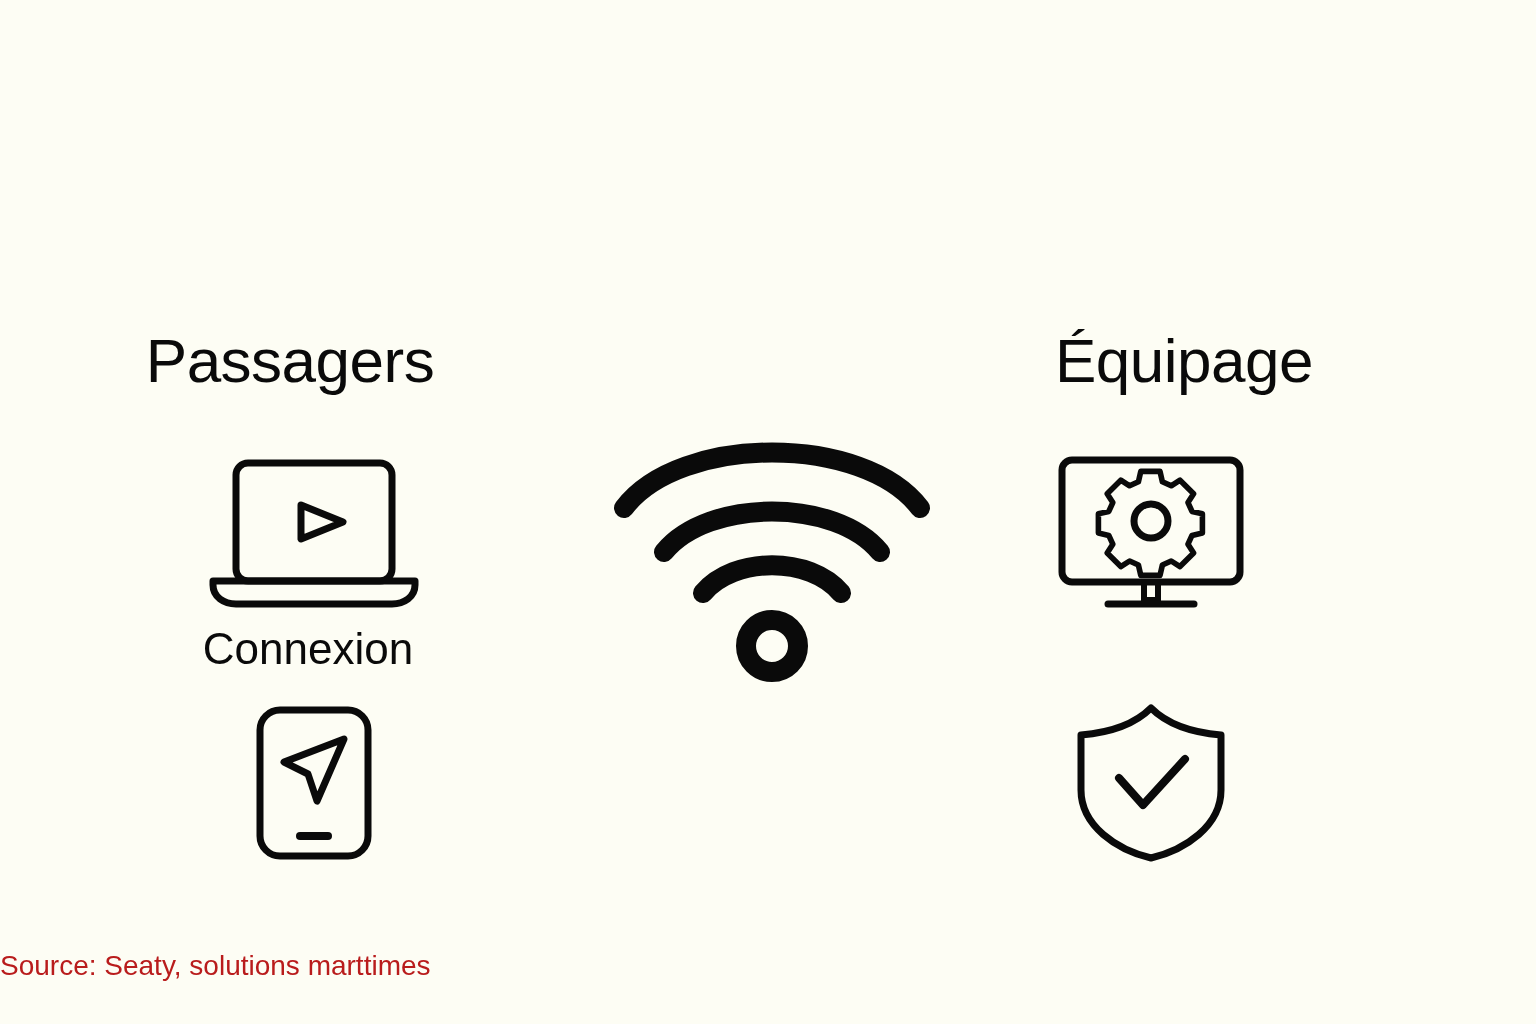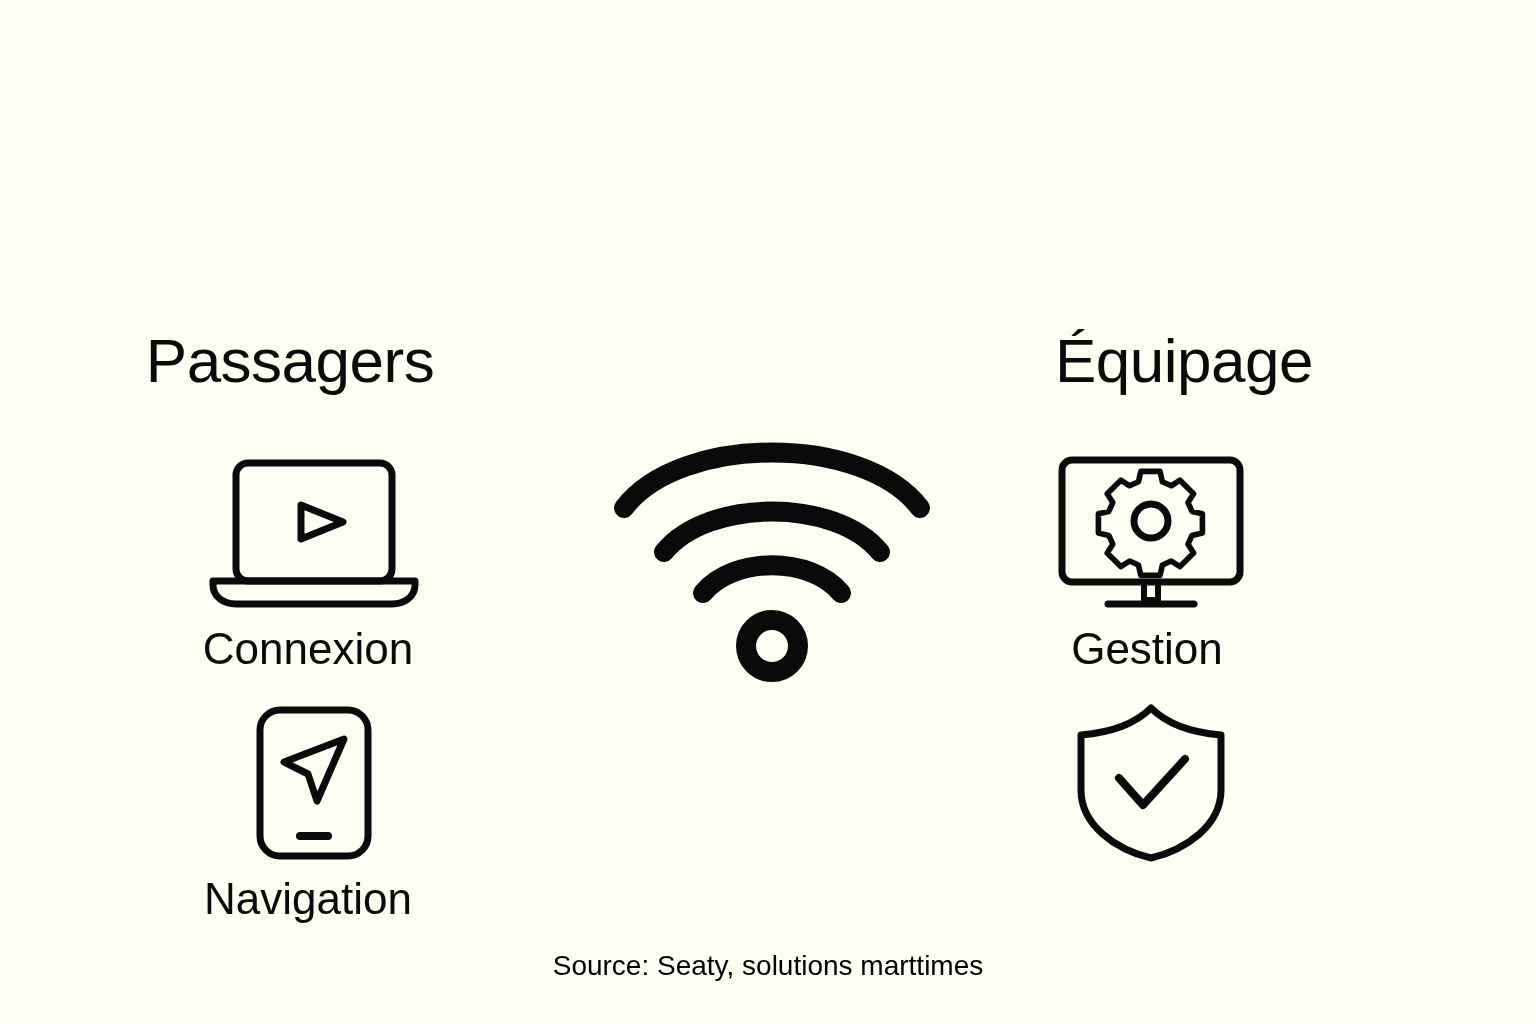--- a/index.html
+++ b/index.html
@@ -115,24 +115,23 @@
     width: 340px;
     height: 270px;
   }
 
   
   .source {
     position: absolute;
     left: 0;
     top: 950px;
     width: 1536px;
-    text-align: center;
     font-size: 28px;
     font-weight: 400;
-    color: #000000;
+    color: #b91c1c;
   }
 
   svg { display: block; overflow: visible; }
 </style>
 </head>
 <body>
 
 <div class="poster">
 
 
@@ -163,21 +162,20 @@
       </div>
 
       <div class="item second">
         <div class="item-icon">
           <svg width="120" height="156" viewBox="0 0 120 156" fill="none">
             <rect x="6" y="5" width="108" height="146" rx="20" ry="20" stroke="#0a0a0a" stroke-width="7" fill="none"></rect>
             <path d="M30 57 L 90 34 L 63 96 L 54 69 Z" stroke="#0a0a0a" stroke-width="7" stroke-linejoin="round" fill="none"></path>
             <line x1="46" y1="131" x2="74" y2="131" stroke="#0a0a0a" stroke-width="8" stroke-linecap="round"></line>
           </svg>
         </div>
-        <div class="item-label">Navigation</div>
       </div>
     </div>
 
     <div class="column right">
       <div class="column-heading">Équipage</div>
 
       <div class="item first">
         <div class="item-icon">
           <svg width="190" height="158" viewBox="0 0 190 158" fill="none">
             <rect x="6" y="6" width="178" height="122" rx="10" ry="10" stroke="#0a0a0a" stroke-width="7" fill="none"></rect>
@@ -186,21 +184,20 @@
                      L142 66 L147 77 L160 80 L160 104 L147 107 L142 118
                      L149 129 L132 146 L121 139 L110 144 L107 157 L83 157
                      L80 144 L69 139 L58 146 L41 129 L48 118 L43 107
                      L30 104 L30 80 L43 77 L48 66 L41 55 L58 38 L69 45
                      L80 40 Z" stroke="#0a0a0a" stroke-width="7" stroke-linejoin="round" fill="none" transform="translate(0,-25) scale(0.80) translate(23,26)"></path>
             <circle cx="95" cy="67" r="17" stroke="#0a0a0a" stroke-width="7" fill="none"></circle>
             <rect x="88" y="128" width="14" height="18" stroke="#0a0a0a" stroke-width="6" fill="none"></rect>
             <line x1="52" y1="150" x2="138" y2="150" stroke="#0a0a0a" stroke-width="7" stroke-linecap="round"></line>
           </svg>
         </div>
-        <div class="item-label">Gestion</div>
       </div>
 
       <div class="item second">
         <div class="item-icon">
           <svg width="156" height="162" viewBox="0 0 156 162" fill="none">
             <path d="M78 6 C 60 24, 32 31, 8 33 L 8 88
                      C 8 124, 44 148, 78 156
                      C 112 148, 148 124, 148 88
                      L 148 33 C 124 31, 96 24, 78 6 Z" stroke="#0a0a0a" stroke-width="7" stroke-linejoin="round" fill="none"></path>
             <path d="M46 76 L 70 103 L 112 57" stroke="#0a0a0a" stroke-width="8" stroke-linecap="round" stroke-linejoin="round" fill="none"></path>

